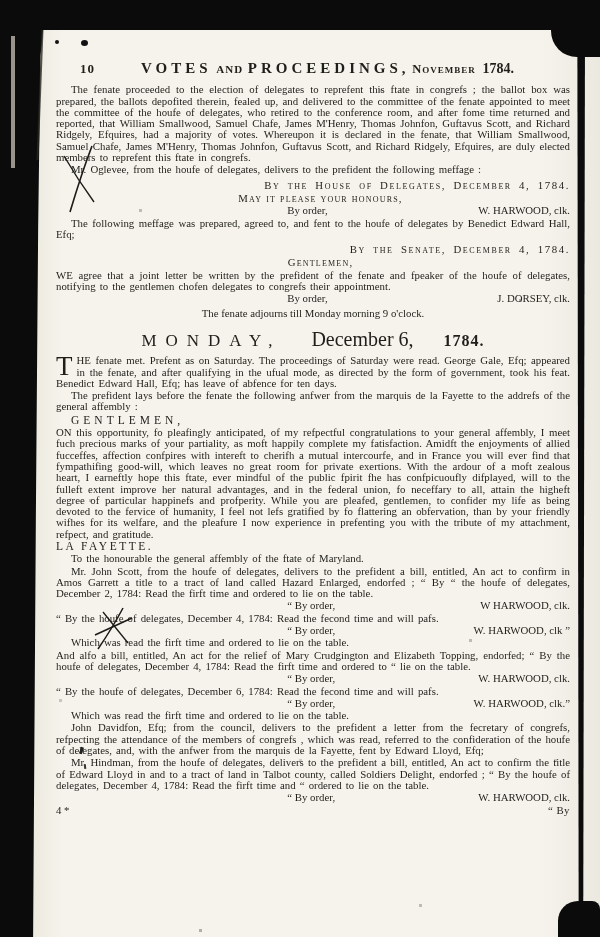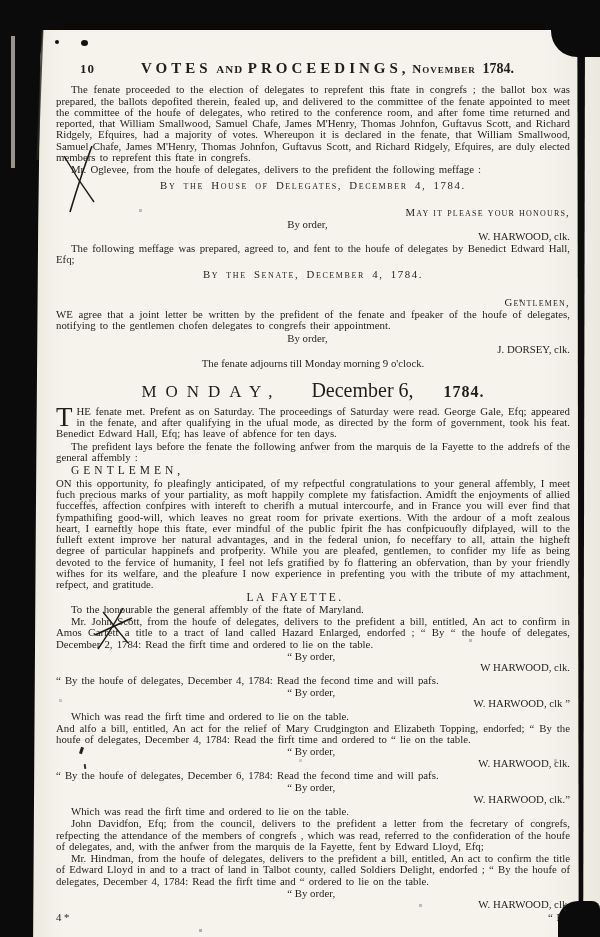--- a/index.html
+++ b/index.html
@@ -38,26 +38,26 @@
   .header{display:flex;align-items:baseline;margin-bottom:9px;}
   .pagenum{font-size:13px;font-weight:700;margin-left:24px;letter-spacing:1px;}
   .runtitle{flex:1;text-align:center;white-space:nowrap;padding-right:10px;}
   .t-caps{font-size:15px;font-weight:700;letter-spacing:4px;}
   .t-and{font-variant:small-caps;font-size:15px;font-weight:700;letter-spacing:1px;margin:0 2px;}
   .t-month{font-variant:small-caps;font-size:12.5px;font-weight:700;letter-spacing:1px;margin-right:4px;margin-top:40px;}
   .t-year{font-size:14px;font-weight:700;}
   p{margin:0 0 1px;}
   .para{text-indent:15px;word-spacing:1.4px;}
   .noindent{text-indent:0;}
-  .dateline{text-align:center;font-variant:small-caps;letter-spacing:1.6px;margin:4px 0 2px;word-spacing:3px;}
-  .salutation{font-variant:small-caps;letter-spacing:1.2px;text-indent:15px;text-align:right;margin-top:16px;}
+  .dateline{text-align:right;font-variant:small-caps;letter-spacing:1.6px;margin:4px 0 2px;word-spacing:3px;}
+  .salutation{font-variant:small-caps;letter-spacing:1.2px;text-indent:15px;text-align:center;margin-top:1px;}
   .spread-salutation{letter-spacing:4px;text-indent:15px;font-size:11.5px;text-align:left;margin:2px 0 1px;}
   .centerline{text-align:center;margin:3px 0 2px;}
-  .signature{text-align:center;padding-right:36px;letter-spacing:2.5px;font-size:11.5px;font-family:Liberation Serif, serif;}
-  .byorder{display:flex;margin:0 0 1px;flex-direction:column;}
+  .signature{text-align:left;padding-right:36px;letter-spacing:2.5px;font-size:11.5px;font-family:Liberation Serif, serif;}
+  .byorder{display:flex;margin:0 0 1px;}
   .bo-center{margin-left:45%;}
   .bo-right{margin-left:auto;}
   .catchline{display:flex;justify-content:space-between;margin-top:1px;}
   .cl-right{letter-spacing:.5px;}
   .day-heading{display:flex;justify-content:center;align-items:baseline;gap:30px;
                margin:15px 0 9px;}
   .dh-day{font-size:17px;font-weight:400;letter-spacing:9px;}
   .dh-date{font-size:20px;}
   .dh-year{font-size:16px;font-weight:600;letter-spacing:1px;}
   .dropcap{float:left;font-size:27px;line-height:21px;padding:1px 4px 0 0;}

